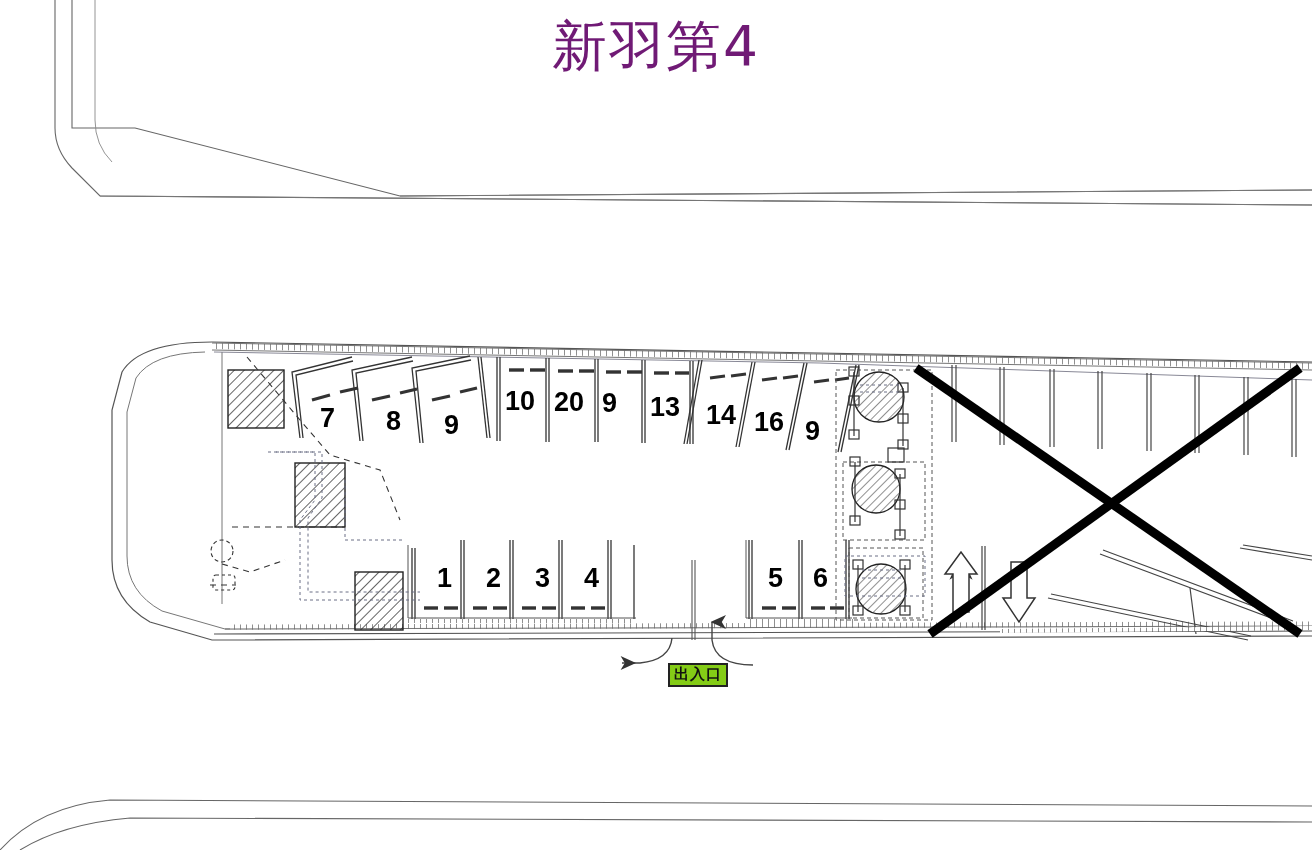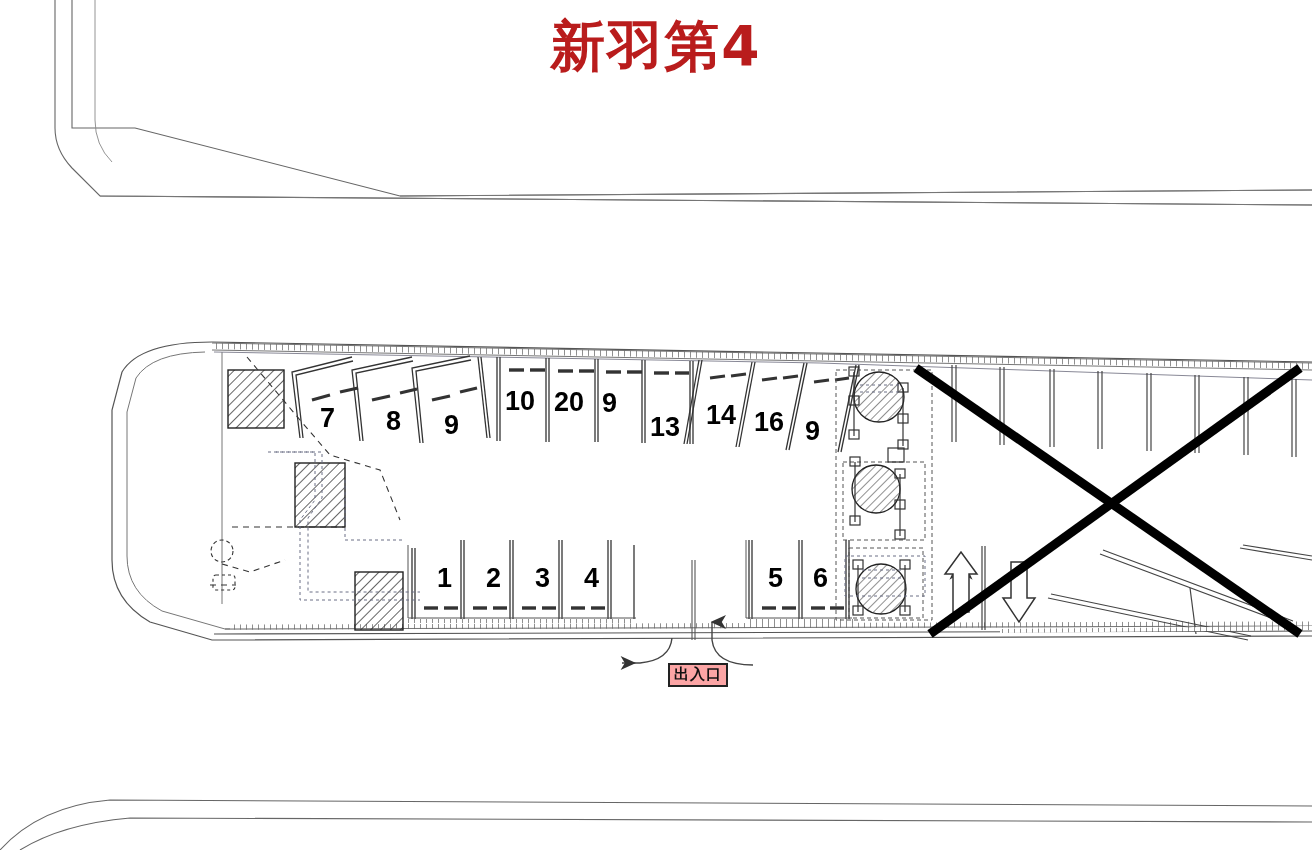--- a/index.html
+++ b/index.html
@@ -23,24 +23,24 @@
     height: 850px;
   }
   #plan-title {
     position: absolute;
     left: 0;
     top: 16px;
     width: 1312px;
     text-align: center;
     font-family: "DejaVu Sans", "Liberation Sans", sans-serif;
     font-size: 55px;
-    font-weight: 700;
+    font-weight: 400;
     letter-spacing: 2px;
     line-height: 1.1;
-    color: #b91c1c;
+    color: #701a75;
     white-space: nowrap;
   }
   #plan-svg {
     position: absolute;
     left: 0; top: 0;
     width: 1312px;
     height: 850px;
     display: block;
   }
   .stall-number {
@@ -54,21 +54,21 @@
   }
   #gate-label {
     position: absolute;
     border: 2px solid #222;
     padding: 1px 4px 2px 4px;
     font-family: "DejaVu Sans", "Liberation Sans", sans-serif;
     font-size: 15px;
     font-weight: 600;
     letter-spacing: 1px;
     color: #111;
-    background: #fca5a5;
+    background: #84cc16;
     white-space: nowrap;
     line-height: 1.15;
   }
 </style>
 </head>
 <body>
 
 <div id="plan-root">
 
   <div id="plan-title">新羽第4</div>
@@ -372,21 +372,21 @@
     </g>
 
   </svg>
 
   <div class="stall-number" style="left:320px; top:405px;">7</div>
   <div class="stall-number" style="left:386px; top:408px;">8</div>
   <div class="stall-number" style="left:444px; top:412px;">9</div>
   <div class="stall-number" style="left:505px; top:388px;">10</div>
   <div class="stall-number" style="left:554px; top:389px;">20</div>
   <div class="stall-number" style="left:602px; top:390px;">9</div>
-  <div class="stall-number" style="left:650px; top:414px;">13</div>
+  <div class="stall-number" style="left:650px; top:394px;">13</div>
   <div class="stall-number" style="left:706px; top:402px;">14</div>
   <div class="stall-number" style="left:754px; top:409px;">16</div>
   <div class="stall-number" style="left:805px; top:418px;">9</div>
 
   <div class="stall-number" style="left:437px; top:565px;">1</div>
   <div class="stall-number" style="left:486px; top:565px;">2</div>
   <div class="stall-number" style="left:535px; top:565px;">3</div>
   <div class="stall-number" style="left:584px; top:565px;">4</div>
   <div class="stall-number" style="left:768px; top:565px;">5</div>
   <div class="stall-number" style="left:813px; top:565px;">6</div>

